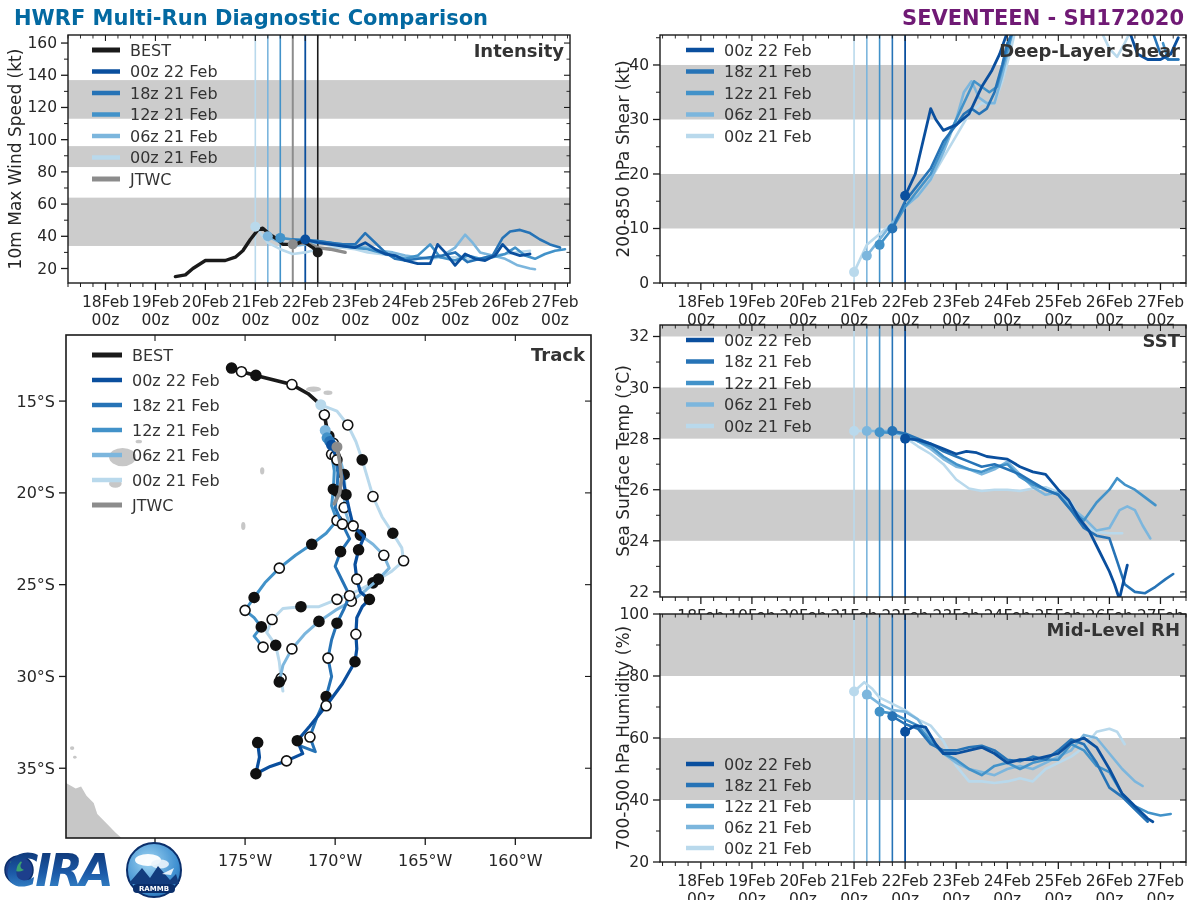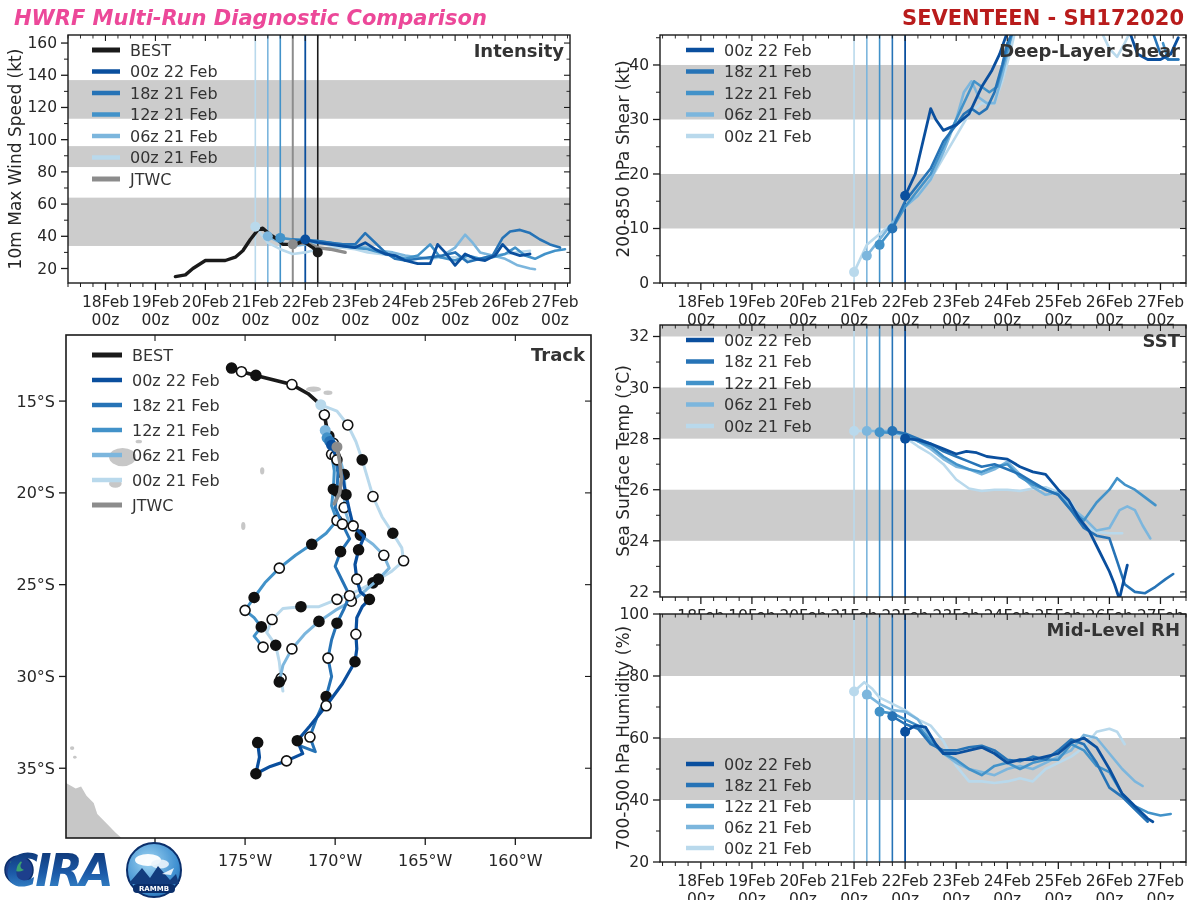--- a/index.html
+++ b/index.html
@@ -1,19 +1,19 @@
 <!DOCTYPE html>
 <html><head>
 <meta charset="utf-8">
 <style>
   html,body{margin:0;padding:0;background:#fff;}
   #fig{position:relative;width:1200px;height:900px;background:#fff;overflow:hidden;
        font-family:"DejaVu Sans","Liberation Sans",sans-serif;}
-  .title-left{position:absolute;left:14px;top:6px;font-size:21px;font-weight:700;color:#ec4899;font-style:italic;}
-  .title-right{position:absolute;right:16px;top:6px;font-size:21px;font-weight:700;color:#b91c1c;}
+  .title-left{position:absolute;left:14px;top:6px;font-size:21px;font-weight:700;color:#0369a1;}
+  .title-right{position:absolute;right:16px;top:6px;font-size:21px;font-weight:700;color:#701a75;}
   #plot{position:absolute;left:0;top:0;}
   #logo{position:absolute;left:2px;top:840px;}
 </style>
 </head>
 <body>
 
 <div id="fig">
   <div class="title-left">HWRF Multi-Run Diagnostic Comparison</div>
   <div class="title-right">SEVENTEEN - SH172020</div>
   <svg id="plot" width="1200" height="900">

